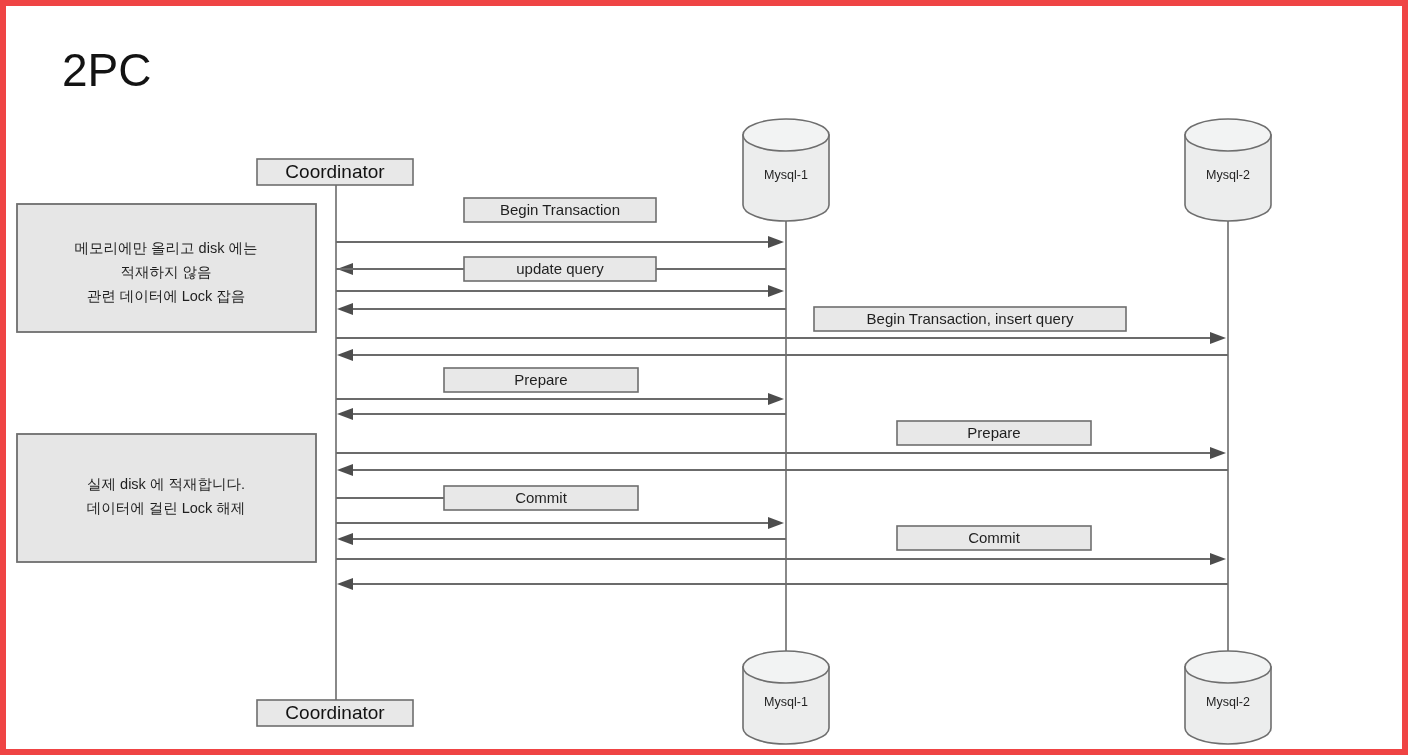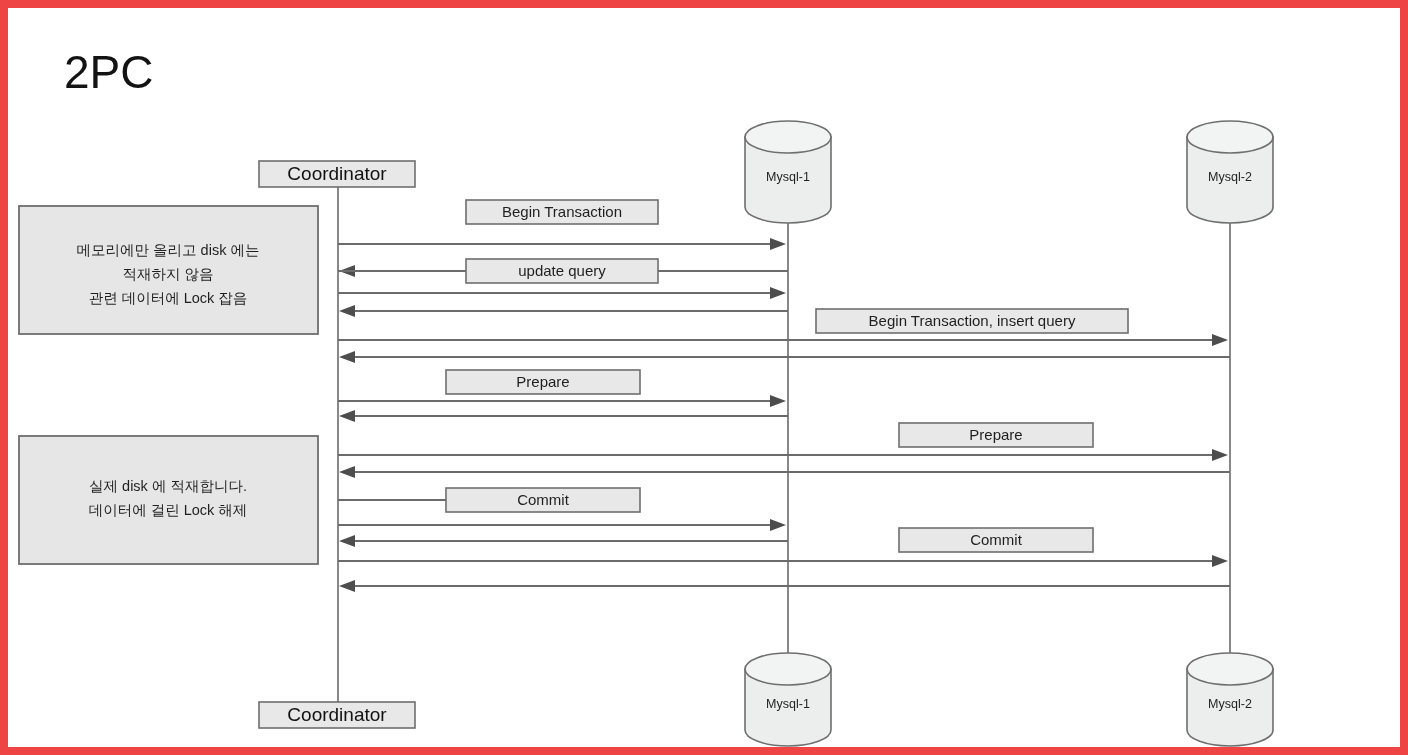--- a/index.html
+++ b/index.html
@@ -5,21 +5,21 @@
   html, body {
     margin: 0;
     padding: 0;
     background: #ffffff;
   }
   #canvas {
     position: relative;
     width: 1408px;
     height: 755px;
     background: #ffffff;
-    border: 8px solid #ef4444;
+    border: 6px solid #ef4444;
     box-sizing: border-box;
     overflow: hidden;
     font-family: "Liberation Sans", "DejaVu Sans", sans-serif;
   }
   #diagram-svg {
     position: absolute;
     left: 0;
     top: 0;
     width: 1408px;
     height: 755px;

